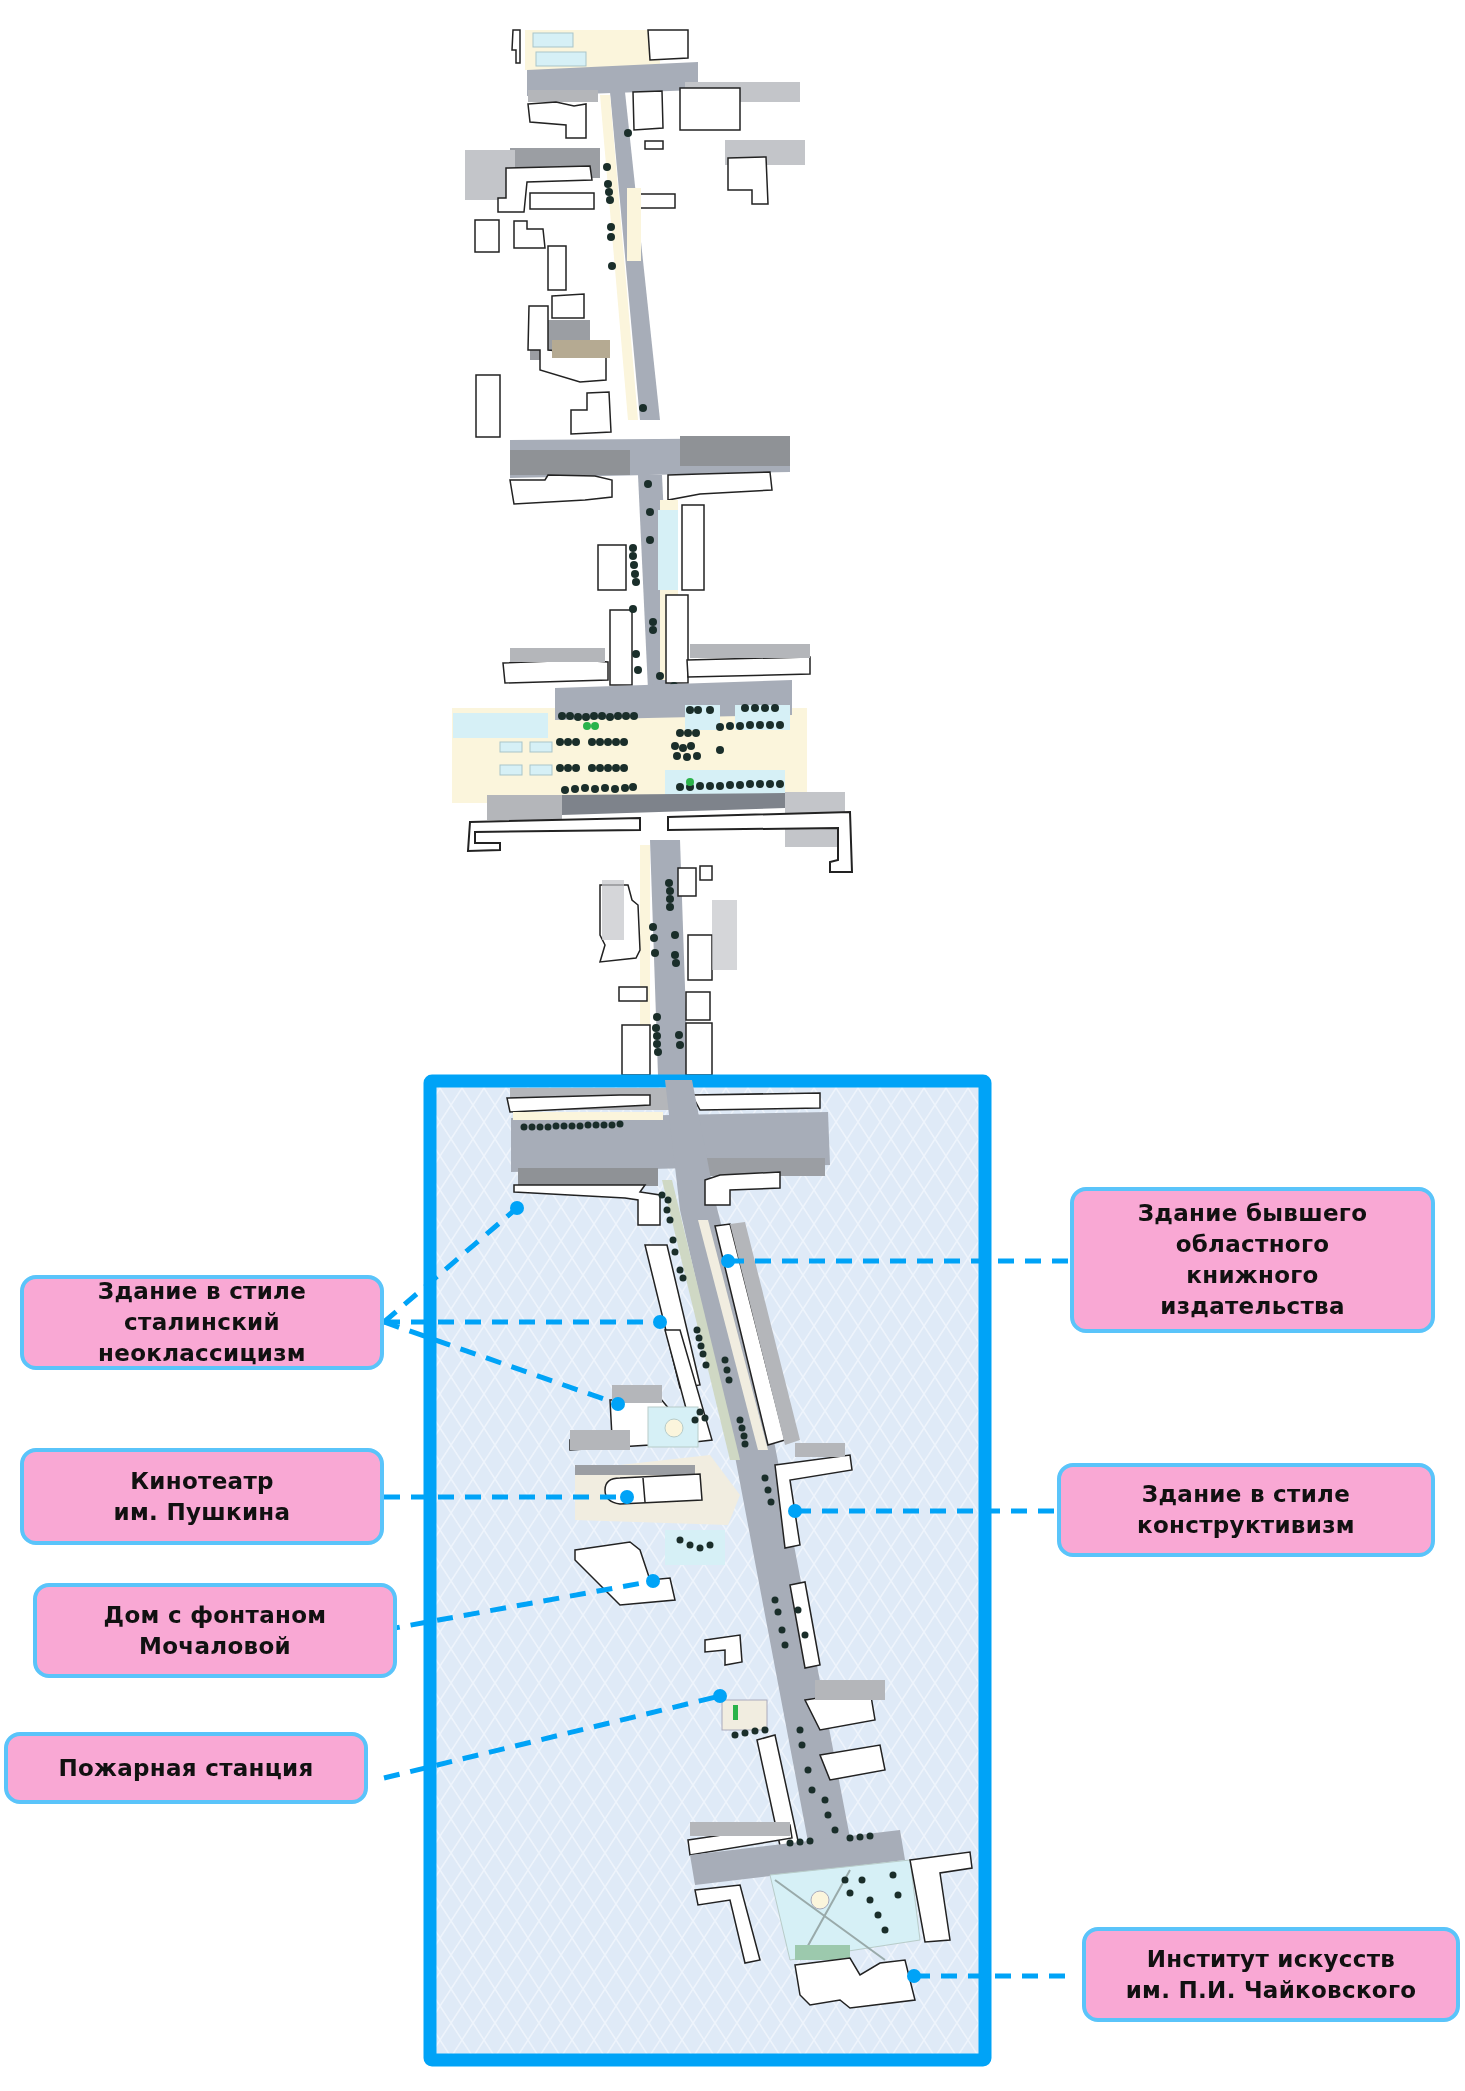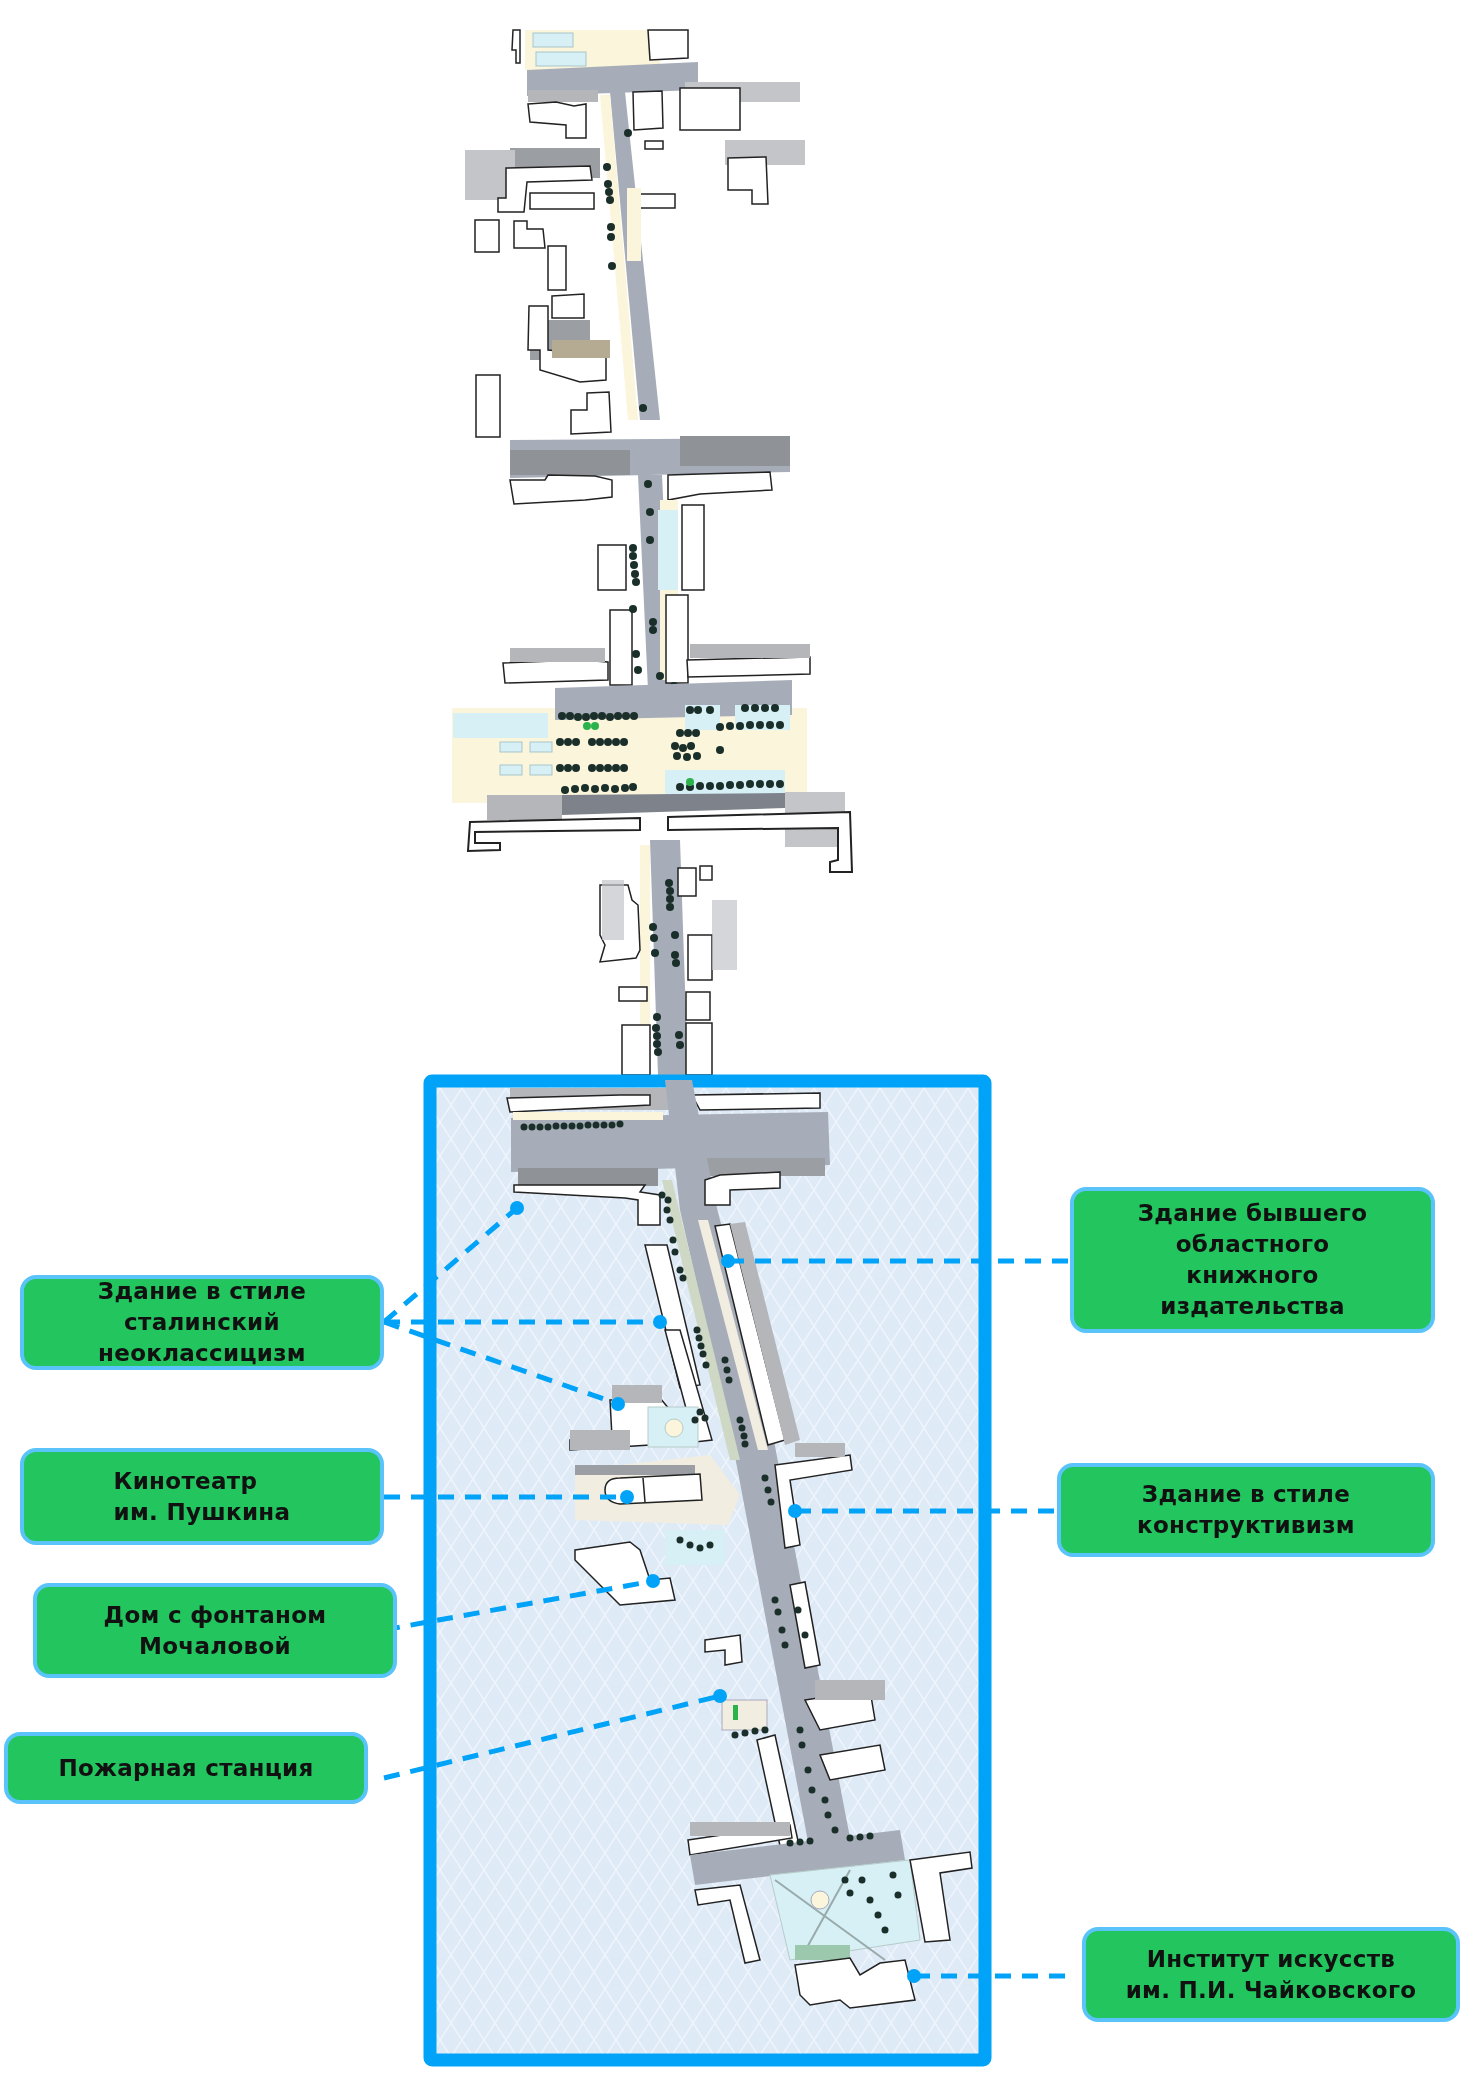--- a/index.html
+++ b/index.html
@@ -1,28 +1,28 @@
 <!DOCTYPE html>
 <html><head>
 <meta charset="utf-8">
 <style>
   html, body { margin: 0; padding: 0; background: #ffffff; }
   body { width: 1465px; height: 2091px; position: relative; overflow: hidden;
          font-family: "Liberation Sans", "DejaVu Sans", sans-serif; }
   #map { position: absolute; left: 0; top: 0; }
   .callout {
     position: absolute; box-sizing: border-box;
-    border: 4px solid #5ac4fa; border-radius: 16px; background: #22c55e;
+    border: 4px solid #5ac4fa; border-radius: 16px; background: #f9a8d4;
     display: flex; align-items: center; justify-content: center; text-align: center;
     font-family: "DejaVu Sans", "Liberation Sans", sans-serif;
     font-weight: bold; font-size: 23px; line-height: 31px; color: #111111;
     letter-spacing: 0.3px; padding: 4px 10px;
   }
   .callout span { white-space: pre-line; display: block; }
-  .callout.left-aligned span { text-align: left; }
+  .callout.left-aligned span { text-align: center; }
 </style>
 </head>
 <body>
 
 <svg id="map" width="1465" height="2091" viewBox="0 0 1465 2091" xmlns="http://www.w3.org/2000/svg">
   <defs>
     <pattern id="diamonds" width="22" height="34" patternUnits="userSpaceOnUse">
       <rect width="22" height="34" fill="#dfeaf7"></rect>
       <path d="M0 0 L11 17 L0 34 M22 0 L11 17 L22 34" stroke="#eef4fc" stroke-width="1.6" fill="none"></path>
     </pattern>

